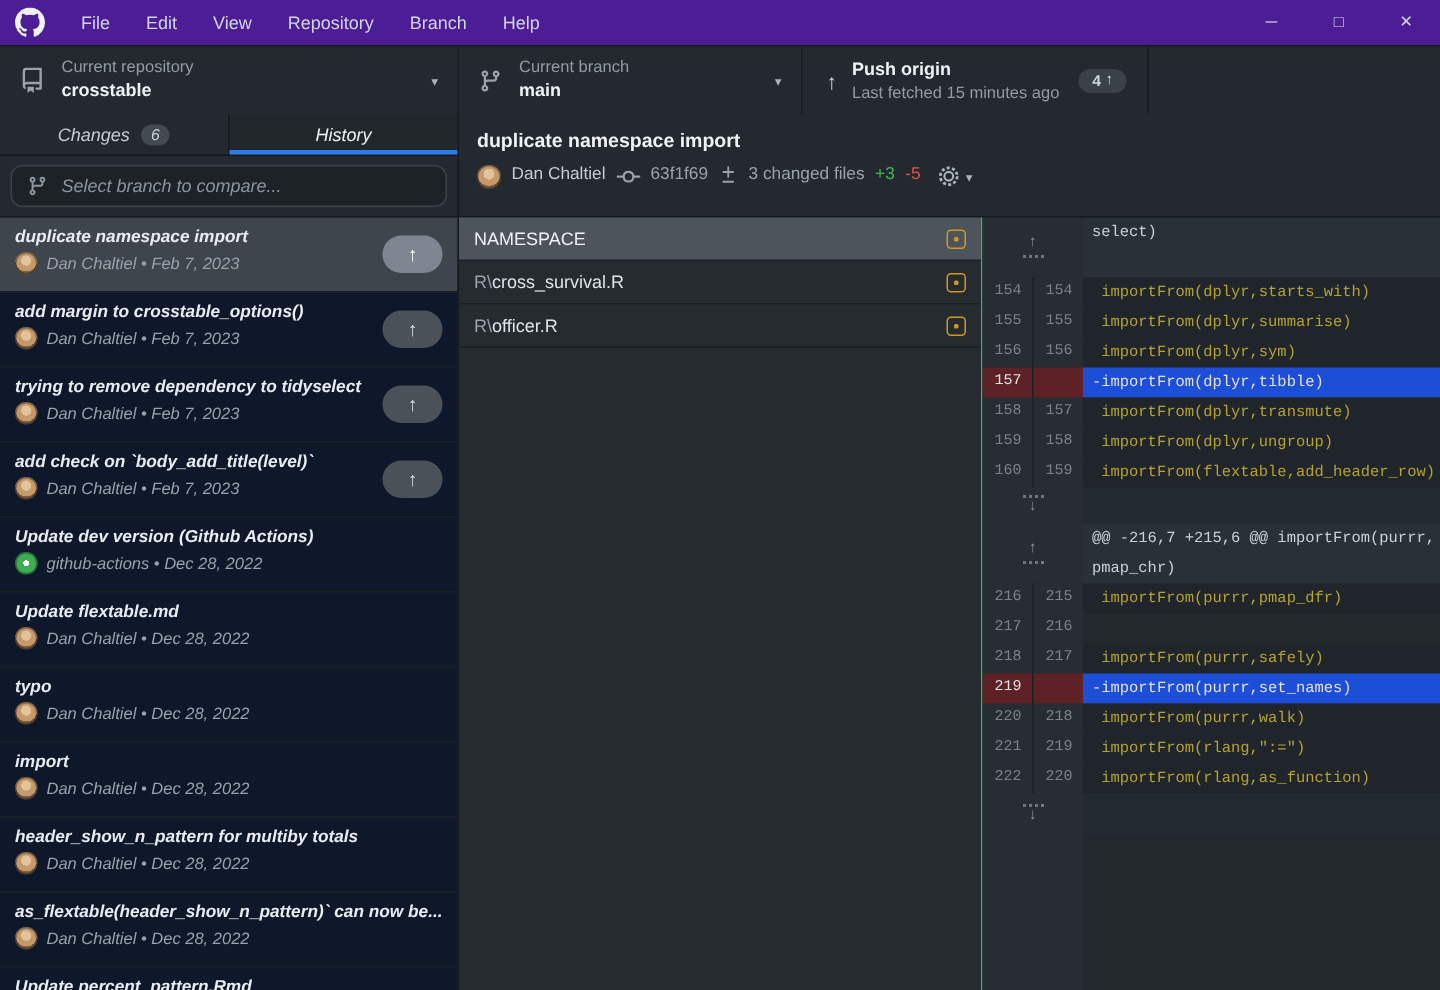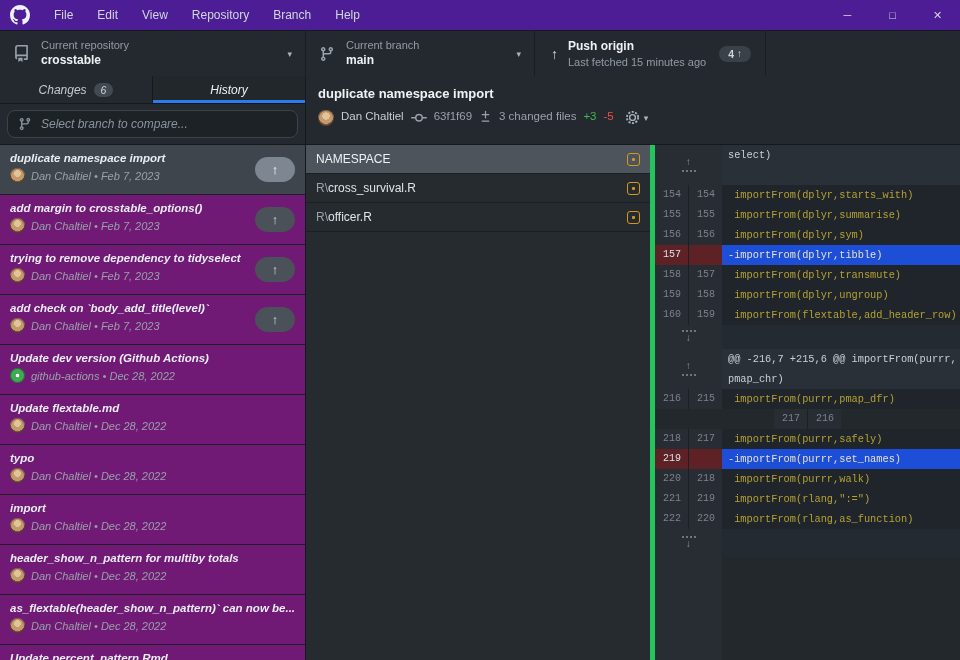--- a/index.html
+++ b/index.html
@@ -36,21 +36,21 @@
   .tab{flex:1;display:flex;align-items:center;justify-content:center;gap:7px;font-size:12px;color:#c3cad1;position:relative;cursor:default;}
   .tab + .tab{border-left:1px solid #15191d;}
   .tab.active{color:#f0f3f6;background:#22272c;}
   .tab.active::after{content:"";position:absolute;left:0;right:0;bottom:0;height:3px;background:#2b7bea;}
   .tab-badge{background:#434a52;border-radius:9px;padding:1px 7px;font-size:10.5px;color:#ced4da;}
 
   .compare-row{height:40px;display:flex;align-items:center;padding:0 7px;background:#24292f;border-bottom:1px solid #15191d;box-sizing:content-box;}
   .compare-input{flex:1;height:26px;background:#1d2227;border:1px solid #3b424a;border-radius:8px;display:flex;align-items:center;padding:0 10px;gap:9px;color:#8b949e;font-size:12px;}
 
   .commit-list{position:absolute;top:69px;left:0;right:0;bottom:0;overflow:hidden;}
-  .commit{height:50px;box-sizing:border-box;border-bottom:1px solid #1c2025;padding:7px 8px 0 10px;position:relative;background:#701a75;}
+  .commit{height:50px;box-sizing:border-box;border-bottom:1px solid #1c2025;padding:7px 8px 0 10px;position:relative;background:#0f172a;}
   .commit.selected{background:#3e454d;}
   .commit-title{font-size:11.5px;font-weight:bold;color:#e9edf2;white-space:nowrap;overflow:hidden;text-overflow:ellipsis;}
   .commit.has-pill .commit-title{padding-right:40px;}
   .commit-meta{display:flex;align-items:center;gap:6px;margin-top:4px;font-size:11px;color:#99a1aa;}
   .avatar{width:15px;height:15px;border-radius:50%;flex:none;box-shadow:inset 0 0 0 1px rgba(0,0,0,.35);}
   .avatar.photo{background:radial-gradient(circle at 50% 38%, #e3c49a 0 28%, #c49a6c 29% 60%, #7d5e41 61% 100%);}
   .avatar.actions{background:radial-gradient(circle at 50% 50%, #ffffff 0 18%, #3fab53 19% 100%);}
   .push-pill{position:absolute;right:10px;top:12px;width:40px;height:25px;border-radius:13px;background:#4a5158;color:#d7dde3;display:flex;align-items:center;justify-content:center;font-size:13px;}
   .commit.selected .push-pill{background:#7e8791;color:#ffffff;}
 
@@ -59,36 +59,36 @@
   .detail-title{font-size:13px;font-weight:bold;color:#f0f3f6;}
   .detail-meta{margin-top:9px;display:flex;align-items:flex-start;gap:7px;font-size:11.5px;color:#99a1aa;}
   .detail-meta .avatar{width:16px;height:16px;}
   .meta-author{color:#c6ccd3;}
   .added{color:#3fb950;}
   .removed{color:#e5534b;}
   .gear-group{display:flex;align-items:center;gap:4px;margin-left:4px;}
   .caret{font-size:9px;color:#aab2bb;}
 
   
-  .files-panel{position:absolute;top:145px;left:306px;width:349px;bottom:0;background:#262b30;border-right:5px solid #22c55e;box-sizing:border-box;}
+  .files-panel{position:absolute;top:145px;left:306px;width:349px;bottom:0;background:#262b30;border-right:1px solid #22c55e;box-sizing:border-box;}
   .file-row{height:29px;box-sizing:border-box;display:flex;align-items:center;padding:0 10px;border-bottom:1px solid #1c2025;font-size:12px;color:#dfe4ea;}
   .file-row.selected{background:#4d545c;color:#eef2f6;}
   .file-dir{color:#9aa2ab;}
   .file-status{margin-left:auto;width:11px;height:11px;border:1.5px solid #d29922;border-radius:3px;position:relative;flex:none;}
   .file-status::after{content:"";position:absolute;left:50%;top:50%;width:3px;height:3px;margin:-1.5px 0 0 -1.5px;background:#d29922;border-radius:1px;}
 
   
   .diff-panel{position:absolute;top:145px;left:655px;right:0;bottom:0;background:#23282d;display:flex;flex-direction:column;overflow:hidden;
               font-family:"Liberation Mono","DejaVu Sans Mono",monospace;}
   .diff-row{display:flex;flex:none;}
   .gut{width:33px;flex:none;background:#272d33;color:#7b828c;font-size:10px;text-align:right;padding-right:7px;box-sizing:border-box;line-height:20px;}
   .gut.new{border-left:1px solid #1b2025;width:34px;}
   .gutwide{width:67px;flex:none;background:#272d33;display:flex;align-items:center;justify-content:center;}
   .code{flex:1;font-size:10.3px;color:#b4a133;white-space:pre;overflow:hidden;background:#20252b;padding-left:6px;line-height:20px;min-width:0;}
-  .line-row{height:20px;justify-content:center;}
+  .line-row{height:20px;}
   .line-row.del{box-shadow:inset 0 1px 0 #6f282d, inset 0 -1px 0 #6f282d;}
   .line-row.del .gut{background:#5e2126;color:#dde1e6;}
   .line-row.del .code{background:#1d4ed8;color:#e6e0ca;}
   .hunk-row{height:40px;}
   .code-header{flex:1;background:#2a3037;color:#c9d0d7;font-size:10.3px;white-space:pre;overflow:hidden;padding-left:6px;line-height:20px;min-width:0;}
   .exp-row-mid{height:24px;}
   .exp-row-foot{height:28px;}
   .exp-fill{flex:1;background:#242a31;}
   .expander{display:flex;flex-direction:column;align-items:center;gap:2px;color:#8a939d;font-size:10px;line-height:1;cursor:pointer;}
   .dots{width:14px;border-top:2px dotted #6d757f;}

